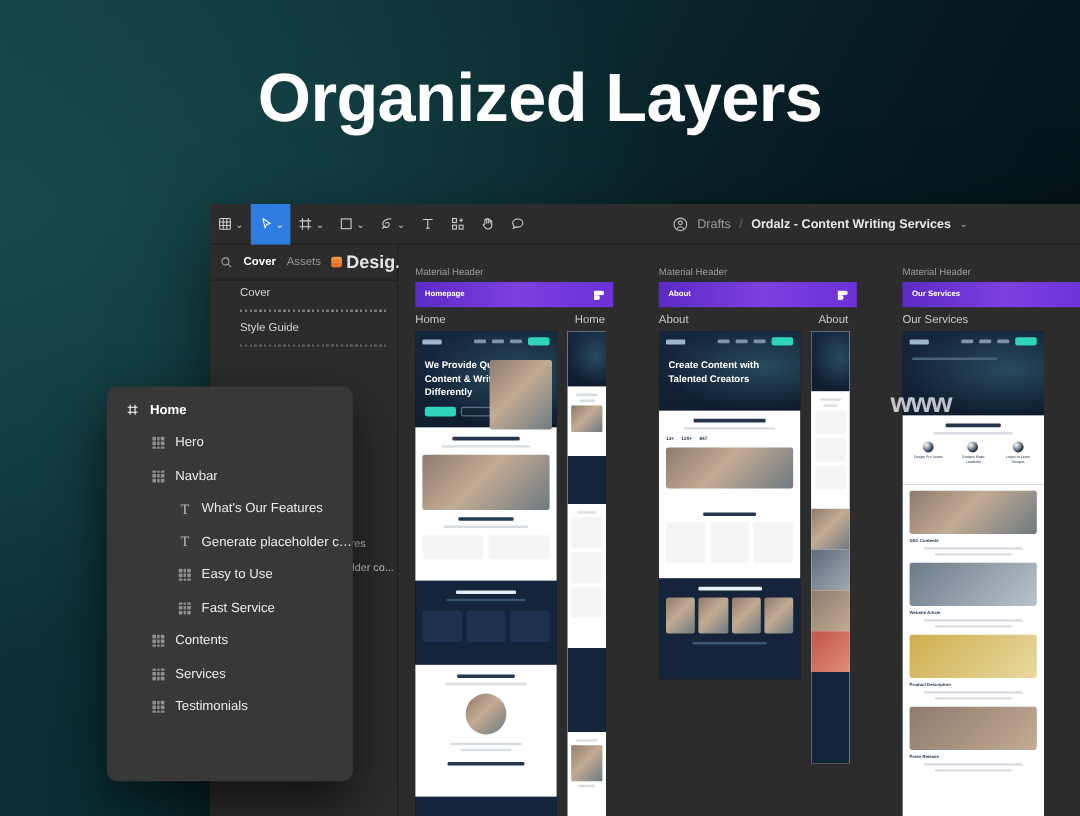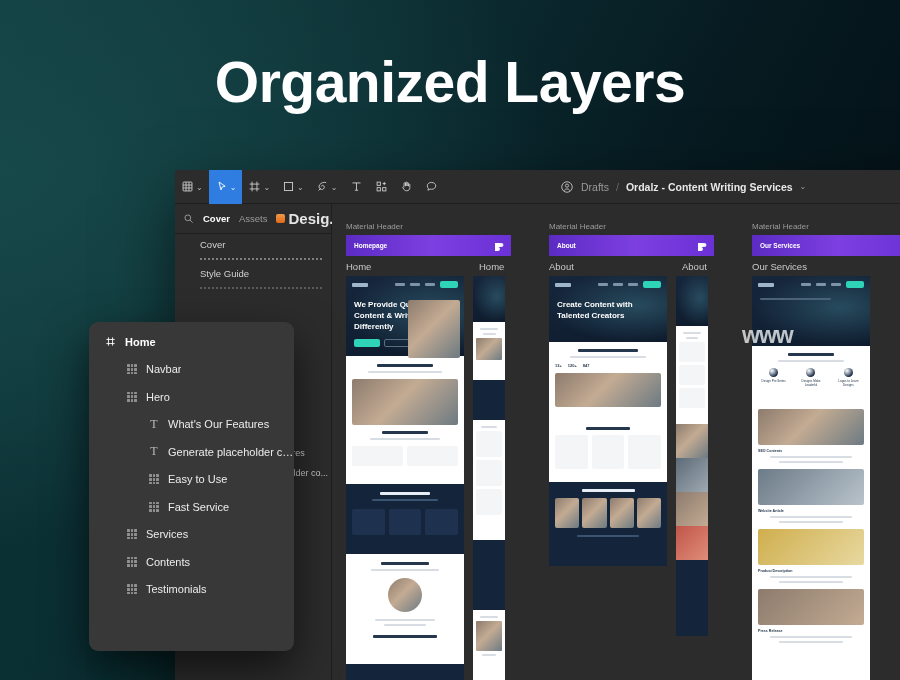--- a/index.html
+++ b/index.html
@@ -637,36 +637,36 @@
           <i></i>
           <i></i>
           <i></i>
           <i></i>
           <i></i>
           <i></i>
           <i></i>
           <i></i>
           <i></i>
         </span>
-      <span class="plbl">Navbar</span>
+      <span class="plbl">Hero</span>
     </div>
 
     <div class="prow i1">
       <span class="grip">
           <i></i>
           <i></i>
           <i></i>
           <i></i>
           <i></i>
           <i></i>
           <i></i>
           <i></i>
           <i></i>
         </span>
-      <span class="plbl">Hero</span>
+      <span class="plbl">Navbar</span>
     </div>
 
 
     <div class="prow i2">
       <span class="ticon">T</span>
       <span class="plbl">What's Our Features</span>
     </div>
 
     <div class="prow i2">
       <span class="ticon">T</span>
@@ -709,36 +709,36 @@
           <i></i>
           <i></i>
           <i></i>
           <i></i>
           <i></i>
           <i></i>
           <i></i>
           <i></i>
           <i></i>
         </span>
-      <span class="plbl">Services</span>
+      <span class="plbl">Contents</span>
     </div>
 
     <div class="prow i1">
       <span class="grip">
           <i></i>
           <i></i>
           <i></i>
           <i></i>
           <i></i>
           <i></i>
           <i></i>
           <i></i>
           <i></i>
         </span>
-      <span class="plbl">Contents</span>
+      <span class="plbl">Services</span>
     </div>
 
     <div class="prow i1">
       <span class="grip">
           <i></i>
           <i></i>
           <i></i>
           <i></i>
           <i></i>
           <i></i>

